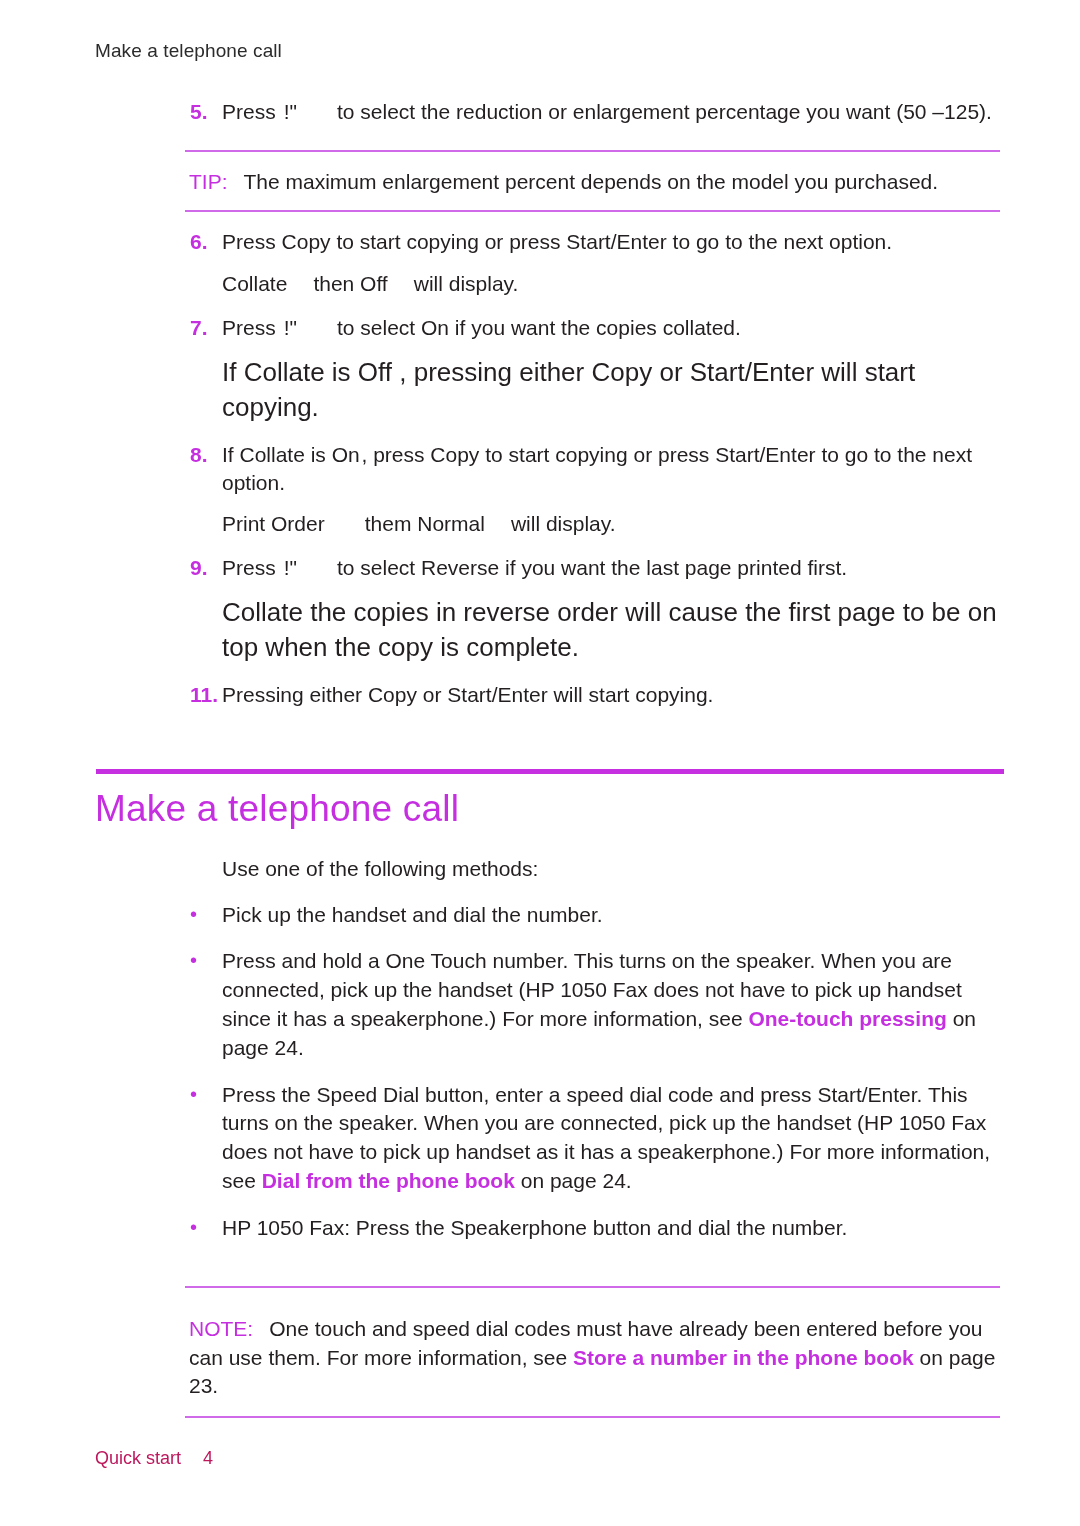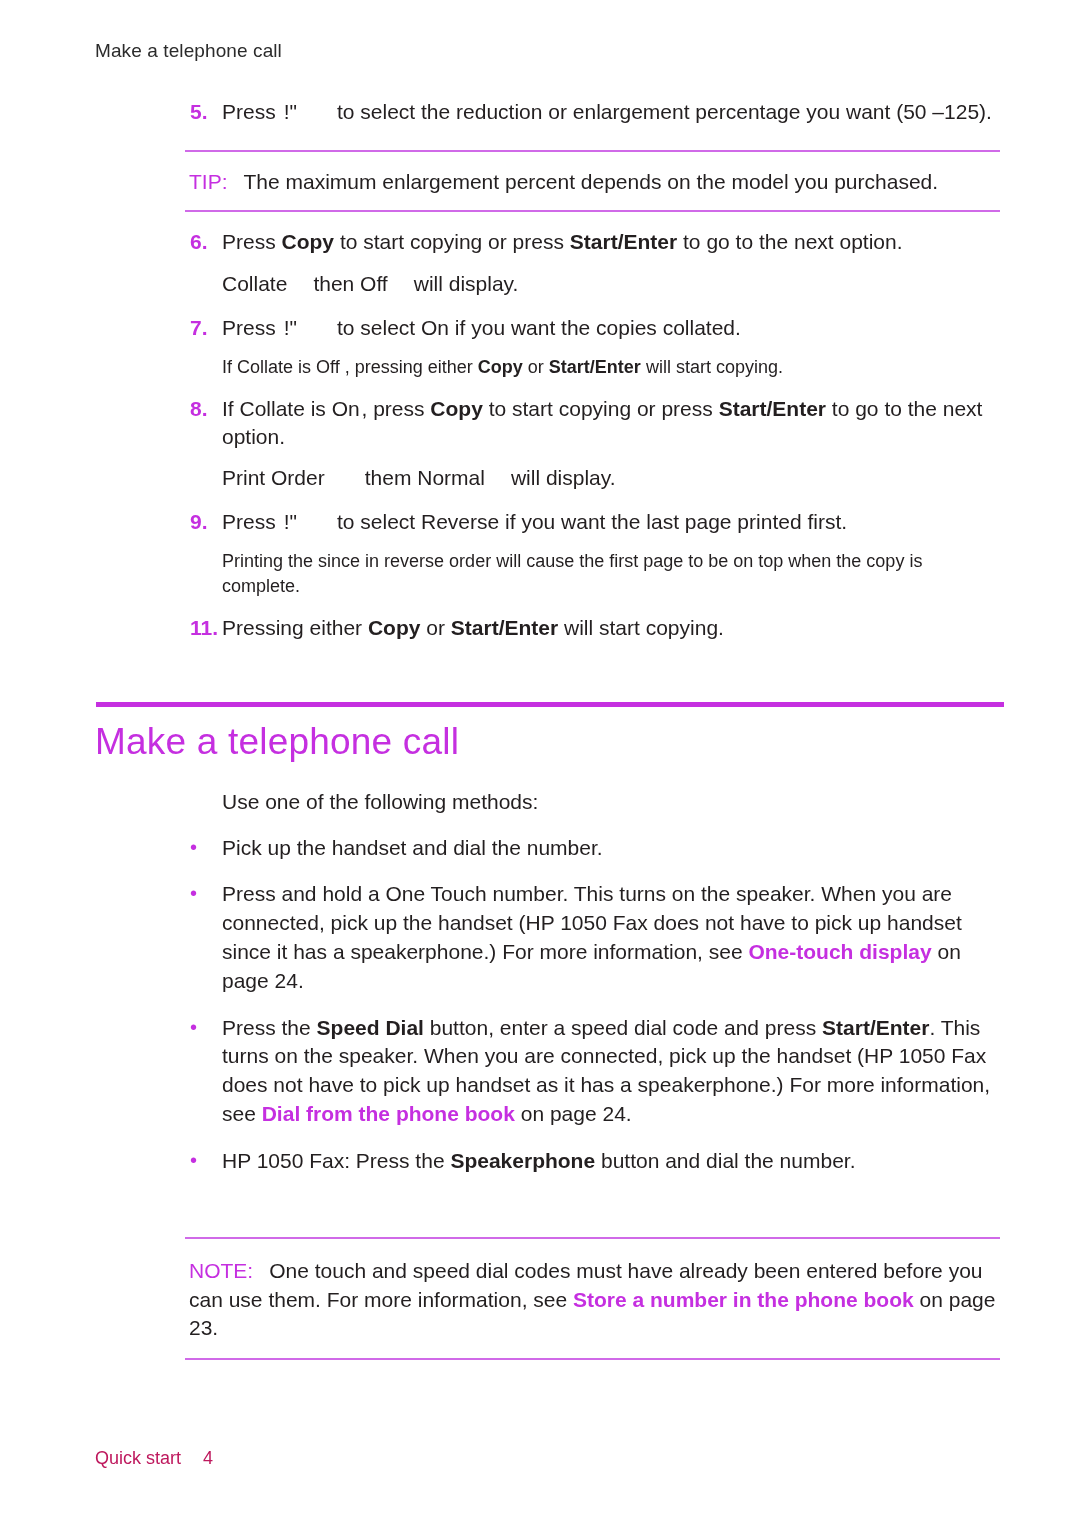--- a/index.html
+++ b/index.html
@@ -59,25 +59,25 @@
   }
   .sub-line {
     margin-left: 127px;
     margin-top: 13px;
     font-size: 21px;
     line-height: 1.34;
   }
   .cont-line {
     margin-left: 127px;
     margin-top: 13px;
-    font-size: 18px;
-    line-height: 1.34;
-  }
-
-  b, .bold { font-weight: bold; }
+    font-size: 26px;
+    line-height: 1.34;
+  }
+
+  b, .bold { font-weight: normal; }
   .gap-s { display: inline-block; width: 16px; }
   .gap-m { display: inline-block; width: 26px; }
   .gap-l { display: inline-block; width: 40px; }
   .gap-xs { display: inline-block; width: 8px; }
 
   
   .admon {
     margin-left: 90px;
     margin-right: 0;
     width: 815px;
@@ -90,22 +90,22 @@
     line-height: 1.35;
   }
   .admon-inner {
     padding-left: 4px;
   }
   .admon-label {
     color: #c52fe0;
     font-weight: normal;
   }
   .admon.note {
-    margin-top: 62px;
-    padding-top: 18px;
+    margin-top: 44px;
+    padding-top: 27px;
     padding-bottom: 16px;
   }
 
   
   .section-rule {
     margin-top: 60px;
     margin-left: 1px;
     width: 908px;
     height: 5px;
     background: #c52fe0;
@@ -206,21 +206,21 @@
         <span>to start copying or press</span>
         <b>Start/Enter</b>
         <span>to go to the next option.</span></span>
     </div>
     <div class="sub-line"><span>Print Order</span><span class="gap-l"></span><span>them Normal</span><span class="gap-m"></span><span>will display.</span></div>
 
     <div class="step">
       <span class="step-num">9.</span>
       <span class="step-body"><span>Press</span><span class="gap-xs"></span><span>!"</span><span class="gap-l"></span><span>to select Reverse    if you want the last page printed first.</span></span>
     </div>
-    <div class="cont-line">Printing the since in reverse order will cause the first page to be on top when the copy is complete.</div>
+    <div class="cont-line">Collate the copies in reverse order will cause the first page to be on top when the copy is complete.</div>
 
     <div class="step">
       <span class="step-num">11.</span>
       <span class="step-body"><span>Pressing either</span>
         <b>Copy</b>
         <span>or</span>
         <b>Start/Enter</b>
         <span>will start copying.</span></span>
     </div>
 
@@ -229,21 +229,21 @@
 
     <div class="intro-line">Use one of the following methods:</div>
 
     <div class="bullet">
       <span class="bullet-dot">•</span>
       <span class="bullet-body">Pick up the handset and dial the number.</span>
     </div>
 
     <div class="bullet">
       <span class="bullet-dot">•</span>
-      <span class="bullet-body"><span>Press and hold a One Touch number. This turns on the speaker. When you are connected, pick up the handset (HP 1050 Fax does not have to pick up handset since it has a speakerphone.) For more information, see </span><span class="xref">One-touch display</span><span> on page 24.</span></span>
+      <span class="bullet-body"><span>Press and hold a One Touch number. This turns on the speaker. When you are connected, pick up the handset (HP 1050 Fax does not have to pick up handset since it has a speakerphone.) For more information, see </span><span class="xref">One-touch pressing</span><span> on page 24.</span></span>
     </div>
 
     <div class="bullet">
       <span class="bullet-dot">•</span>
       <span class="bullet-body"><span>Press the </span><b>Speed Dial</b><span> button, enter a speed dial code and press </span><b>Start/Enter</b><span>. This turns on the speaker. When you are connected, pick up the handset (HP 1050 Fax does not have to pick up handset as it has a speakerphone.) For more information, see </span><span class="xref">Dial from the phone book</span><span> on page 24.</span></span>
     </div>
 
     <div class="bullet">
       <span class="bullet-dot">•</span>
       <span class="bullet-body"><span>HP 1050 Fax: Press the </span><b>Speakerphone</b><span> button and dial the number.</span></span>

